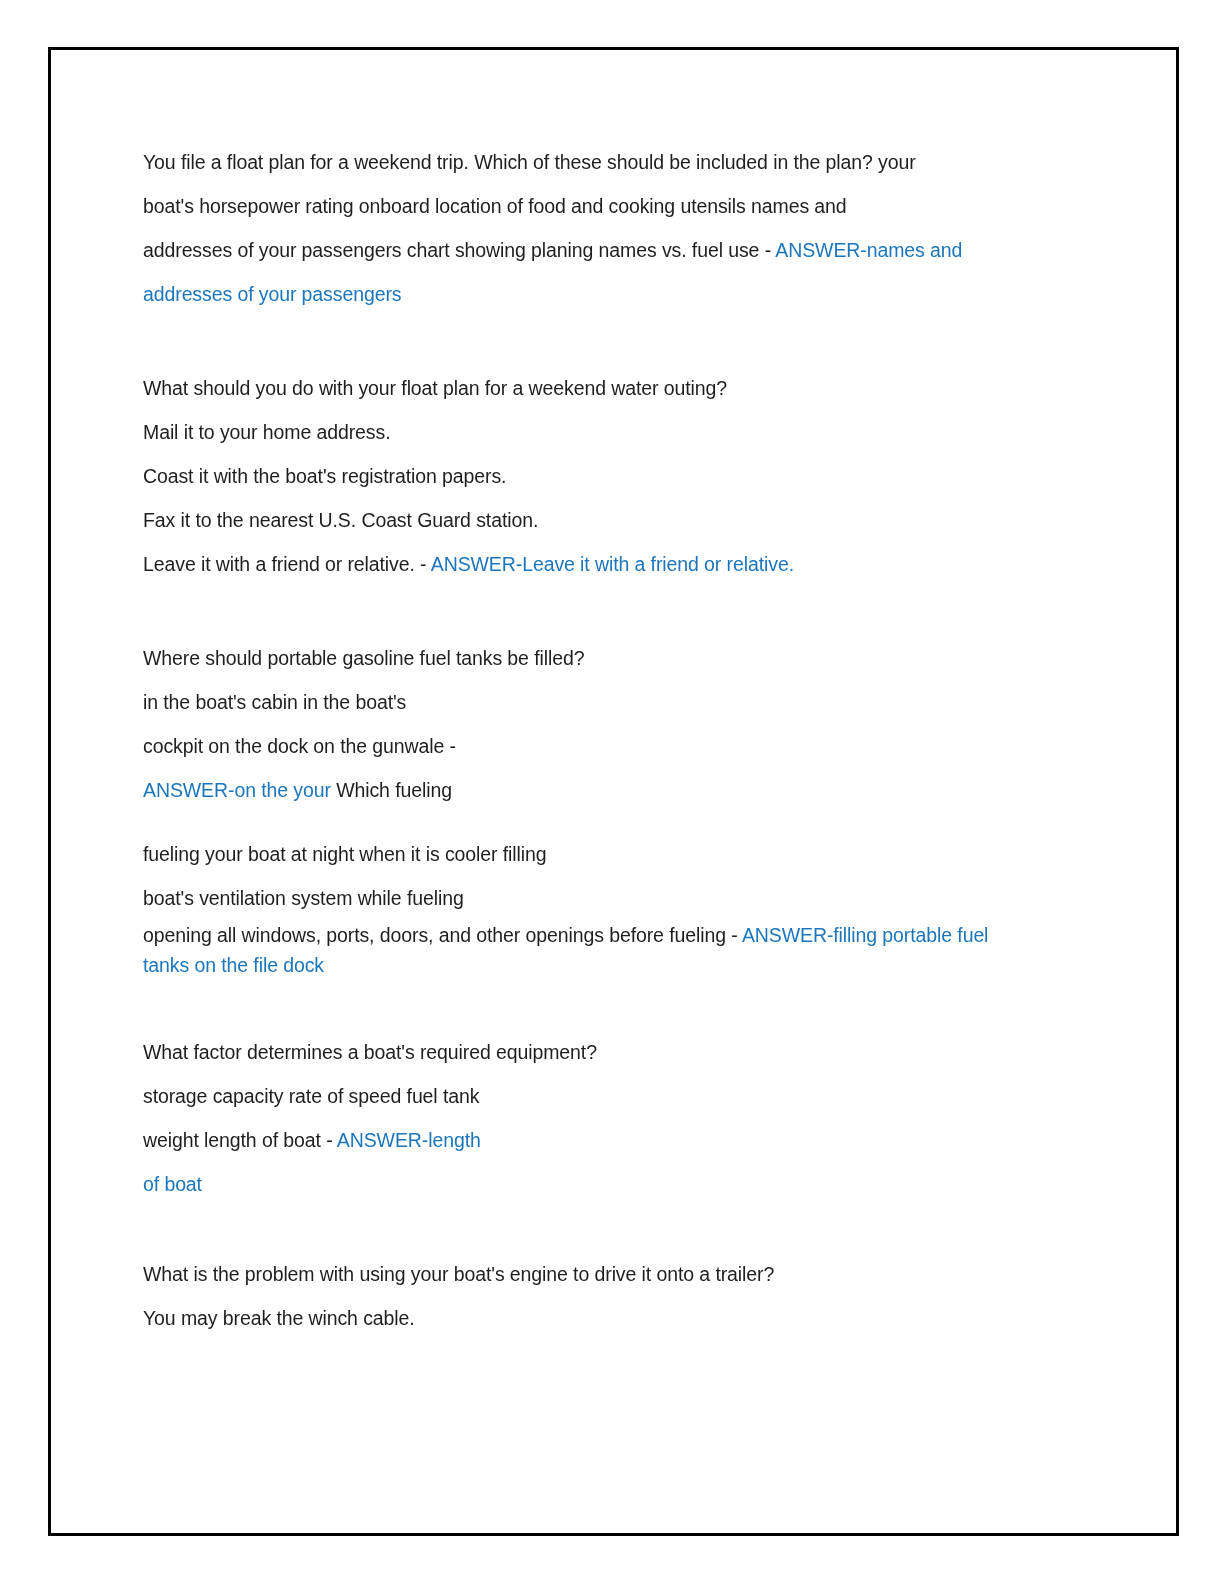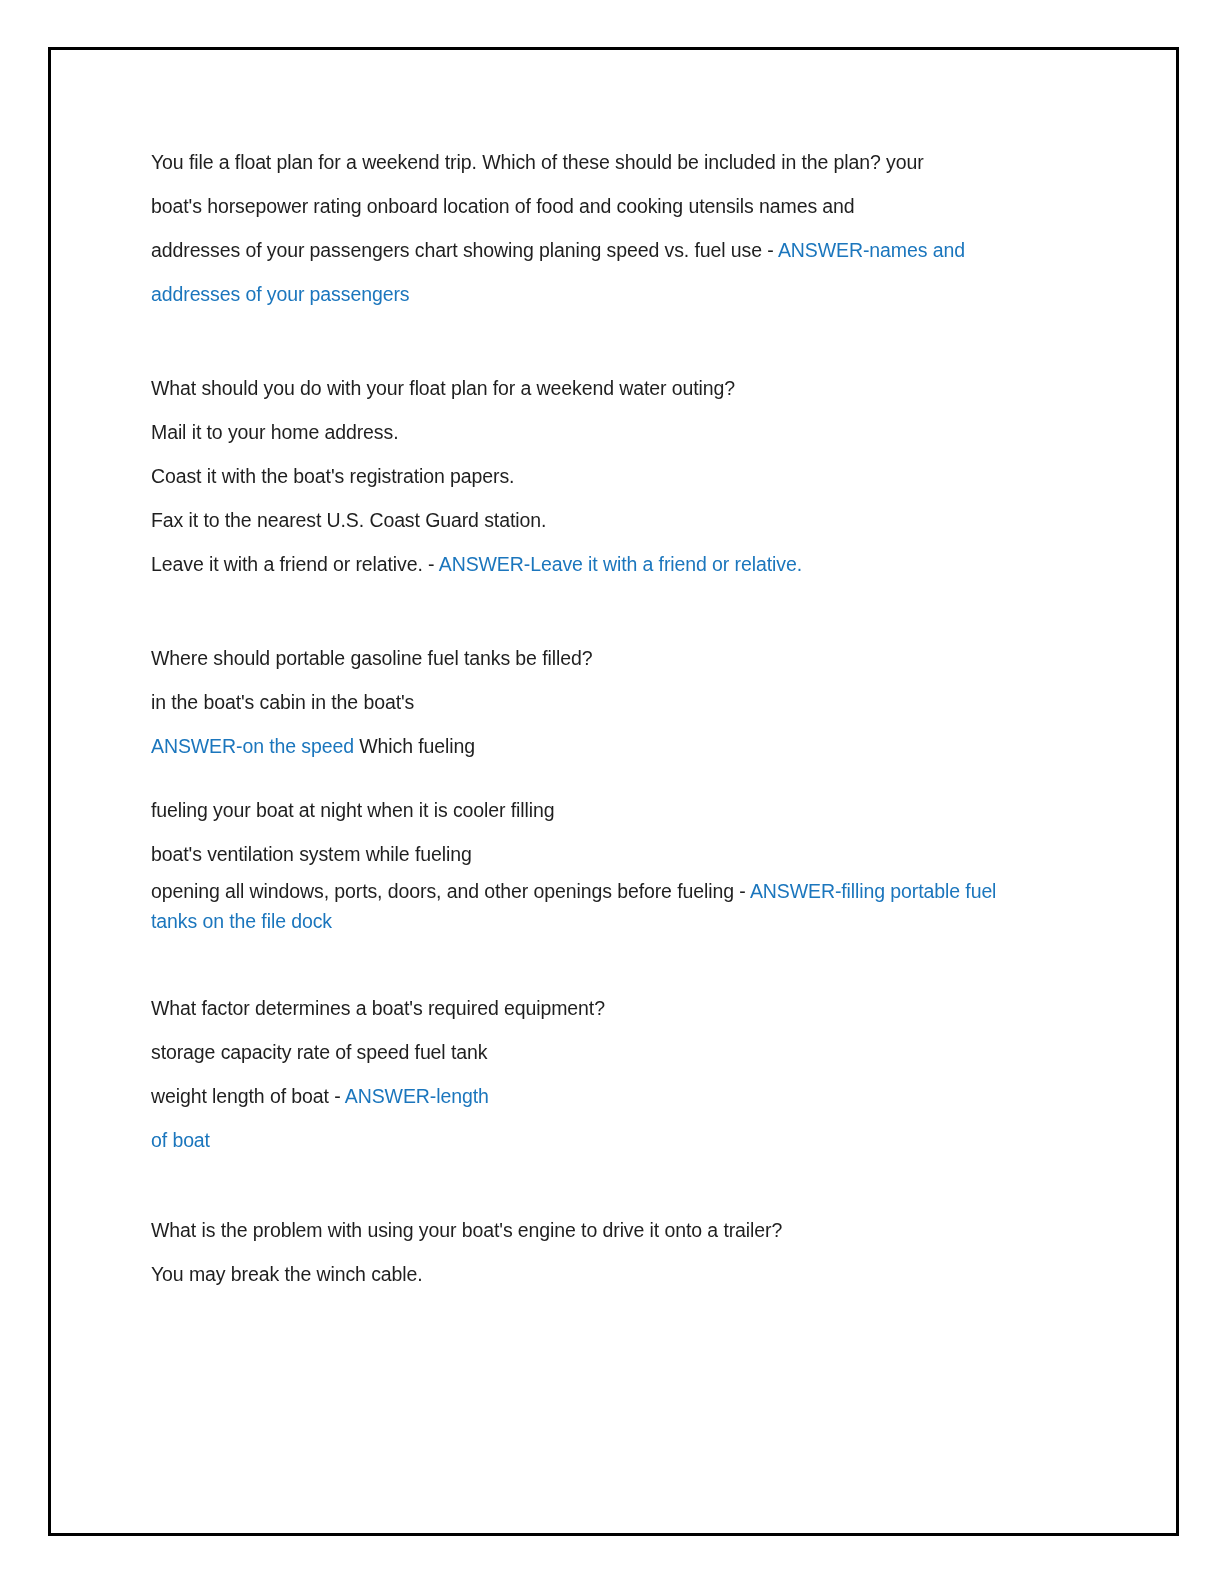--- a/index.html
+++ b/index.html
@@ -26,21 +26,21 @@
     left:48px;
     top:47px;
     width:1131px;
     height:1489px;
     border:3px solid var(--border-color);
     box-sizing:border-box;
     background:transparent;
   }
   .content{
     position:absolute;
-    left:151px;
+    left:143px;
     top:140px;
     width:960px;
   }
   .para{
     margin-top:50px;
   }
   .para.p1{margin-top:0;}
   .para.p4{margin-top:20px;}
   .para.p6{margin-top:46px;}
   .line{
@@ -57,34 +57,35 @@
   }
 </style>
 </head>
 <body>
 
 <div class="page-border"></div>
 <div class="content">
     <div class="para p1">
       <div class="line"><span>You file a float plan for a weekend trip. Which of these should be included in the plan? your</span></div>
       <div class="line"><span>boat's horsepower rating onboard location of food and cooking utensils names and</span></div>
-      <div class="line"><span>addresses of your passengers chart showing planing speed vs. fuel use - </span><span class="answer">ANSWER-names and</span></div>
+      <div class="line"><span>addresses of your passengers chart showing planing names vs. fuel use - </span><span class="answer">ANSWER-names and</span></div>
       <div class="line"><span class="answer">addresses of your passengers</span></div>
     </div>
     <div class="para p2">
       <div class="line"><span>What should you do with your float plan for a weekend water outing?</span></div>
       <div class="line"><span>Mail it to your home address.</span></div>
       <div class="line"><span>Coast it with the boat's registration papers.</span></div>
       <div class="line"><span>Fax it to the nearest U.S. Coast Guard station.</span></div>
       <div class="line"><span>Leave it with a friend or relative. - </span><span class="answer">ANSWER-Leave it with a friend or relative.</span></div>
     </div>
     <div class="para p3">
       <div class="line"><span>Where should portable gasoline fuel tanks be filled?</span></div>
       <div class="line"><span>in the boat's cabin in the boat's</span></div>
-      <div class="line"><span class="answer">ANSWER-on the speed</span><span> Which fueling</span></div>
+      <div class="line"><span>cockpit on the dock on the gunwale -</span></div>
+      <div class="line"><span class="answer">ANSWER-on the your</span><span> Which fueling</span></div>
     </div>
     <div class="para p4">
       <div class="line"><span>fueling your boat at night when it is cooler filling</span></div>
       <div class="line"><span>boat's ventilation system while fueling</span></div>
       <div class="line tight"><span>opening all windows, ports, doors, and other openings before fueling - </span><span class="answer">ANSWER-filling portable fuel</span></div>
       <div class="line tight"><span class="answer">tanks on the file dock</span></div>
     </div>
     <div class="para p5">
       <div class="line"><span>What factor determines a boat's required equipment?</span></div>
       <div class="line"><span>storage capacity rate of speed fuel tank</span></div>

